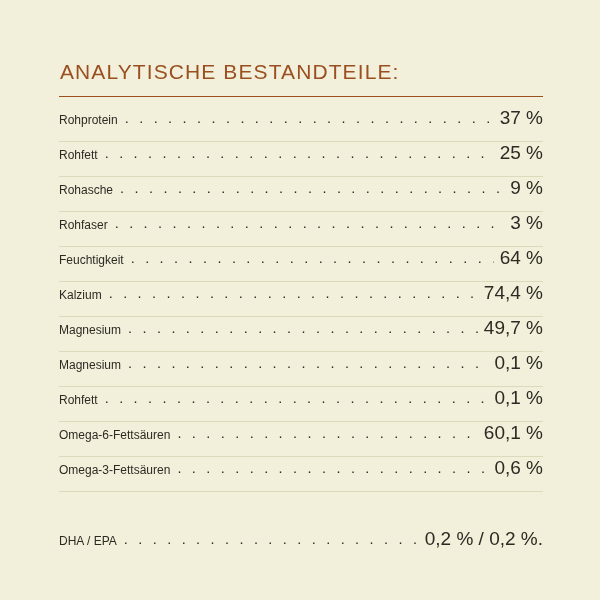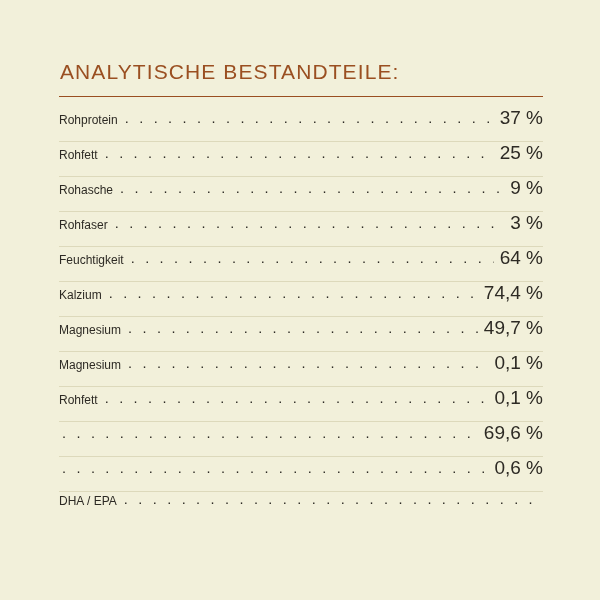--- a/index.html
+++ b/index.html
@@ -44,20 +44,21 @@
     display: flex;
     align-items: baseline;
     width: 484px;
     margin: 0 0 0 1px;
     height: 35px;
     border-bottom: 1px solid #ddd9bb;
     box-sizing: border-box;
   }
   .row:last-child {
     border-bottom: none;
+    margin-top: 36px;
   }
   .row-label {
     font-size: 12px;
     color: #2d2a24;
     white-space: nowrap;
     padding-right: 4px;
   }
   .dots {
     flex: 1 1 auto;
     overflow: hidden;
@@ -123,25 +124,28 @@
         <span class="row-label">Magnesium</span>
         <span class="dots">. . . . . . . . . . . . . . . . . . . . . . . . . . . . . . . . . . . . . . . . . . . . . . . . . . . . . . . . . . . . . . . . . . . . . . . . . . . . . . . . . . . . . . . . . . . . . . . . . . . . . . . . . . . . . . . . . . . . . . . . . . . . . . . .</span>
         <span class="row-value">0,1 %</span>
       </div>
       <div class="row">
         <span class="row-label">Rohfett</span>
         <span class="dots">. . . . . . . . . . . . . . . . . . . . . . . . . . . . . . . . . . . . . . . . . . . . . . . . . . . . . . . . . . . . . . . . . . . . . . . . . . . . . . . . . . . . . . . . . . . . . . . . . . . . . . . . . . . . . . . . . . . . . . . . . . . . . . . .</span>
         <span class="row-value">0,1 %</span>
       </div>
       <div class="row">
+        <span class="row-label">Omega-6-Fettsäuren</span>
         <span class="dots">. . . . . . . . . . . . . . . . . . . . . . . . . . . . . . . . . . . . . . . . . . . . . . . . . . . . . . . . . . . . . . . . . . . . . . . . . . . . . . . . . . . . . . . . . . . . . . . . . . . . . . . . . . . . . . . . . . . . . . . . . . . . . . . .</span>
-        <span class="row-value">69,6 %</span>
+        <span class="row-value">60,1 %</span>
       </div>
       <div class="row">
+        <span class="row-label">Omega-3-Fettsäuren</span>
         <span class="dots">. . . . . . . . . . . . . . . . . . . . . . . . . . . . . . . . . . . . . . . . . . . . . . . . . . . . . . . . . . . . . . . . . . . . . . . . . . . . . . . . . . . . . . . . . . . . . . . . . . . . . . . . . . . . . . . . . . . . . . . . . . . . . . . .</span>
         <span class="row-value">0,6 %</span>
       </div>
       <div class="row">
         <span class="row-label">DHA / EPA</span>
         <span class="dots">. . . . . . . . . . . . . . . . . . . . . . . . . . . . . . . . . . . . . . . . . . . . . . . . . . . . . . . . . . . . . . . . . . . . . . . . . . . . . . . . . . . . . . . . . . . . . . . . . . . . . . . . . . . . . . . . . . . . . . . . . . . . . . . .</span>
+        <span class="row-value">0,2 % / 0,2 %.</span>
       </div>
     </div>
 </div>
 
 </body></html>

